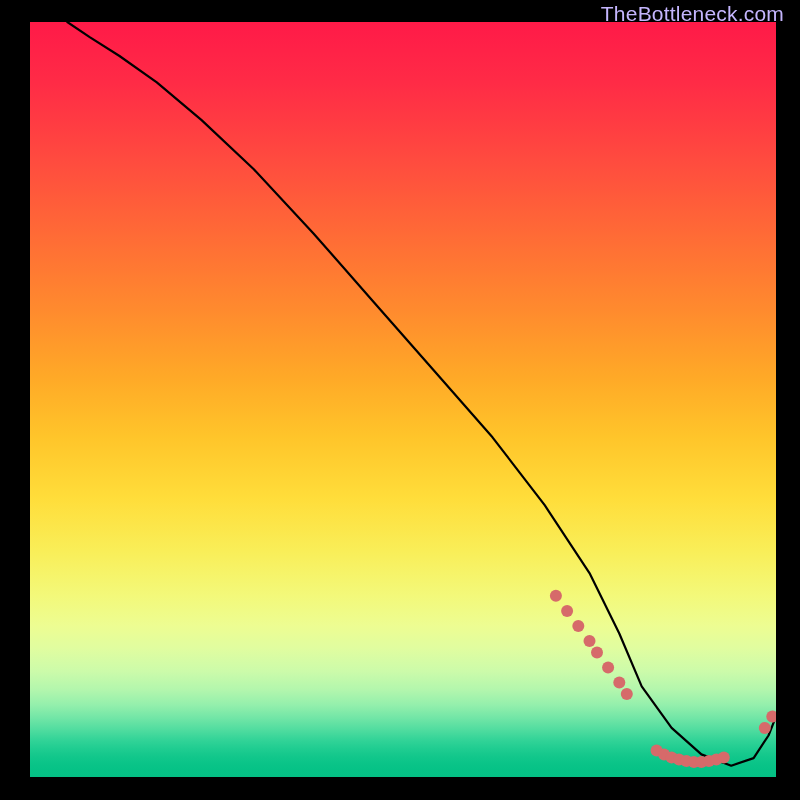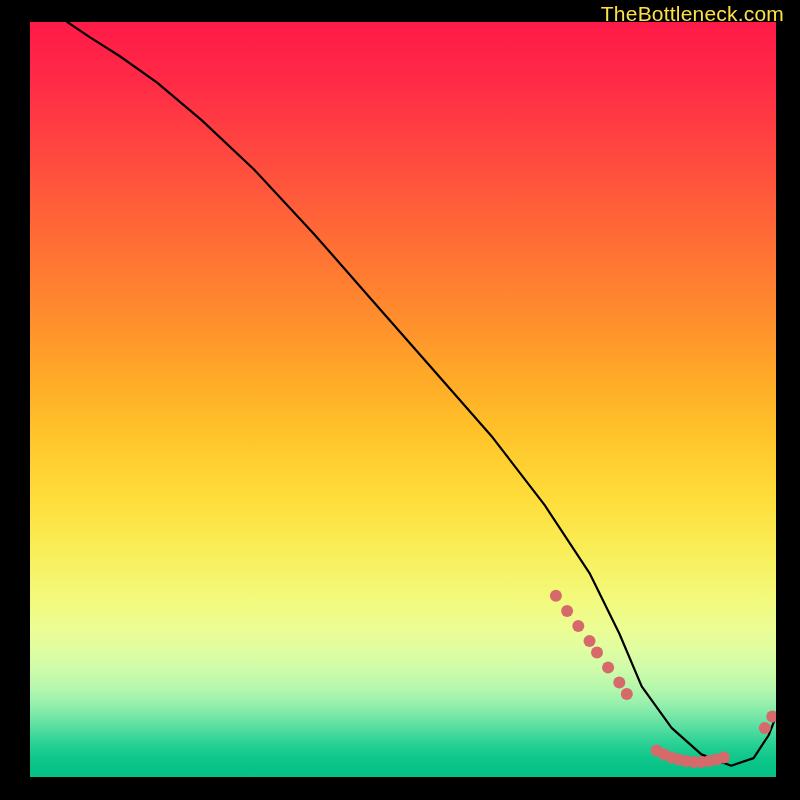--- a/index.html
+++ b/index.html
@@ -52,21 +52,21 @@
   }
   .plot svg {
     position: absolute;
     top: 0;
     left: 0;
   }
   .watermark {
     position: absolute;
     top: 2px;
     right: 16px;
-    color: #fde047;
+    color: #c4b5fd;
     font-size: 21px;
     letter-spacing: 0.2px;
   }
 </style>
 </head>
 <body>
 
 <div class="stage">
   <div class="watermark">TheBottleneck.com</div>
 

